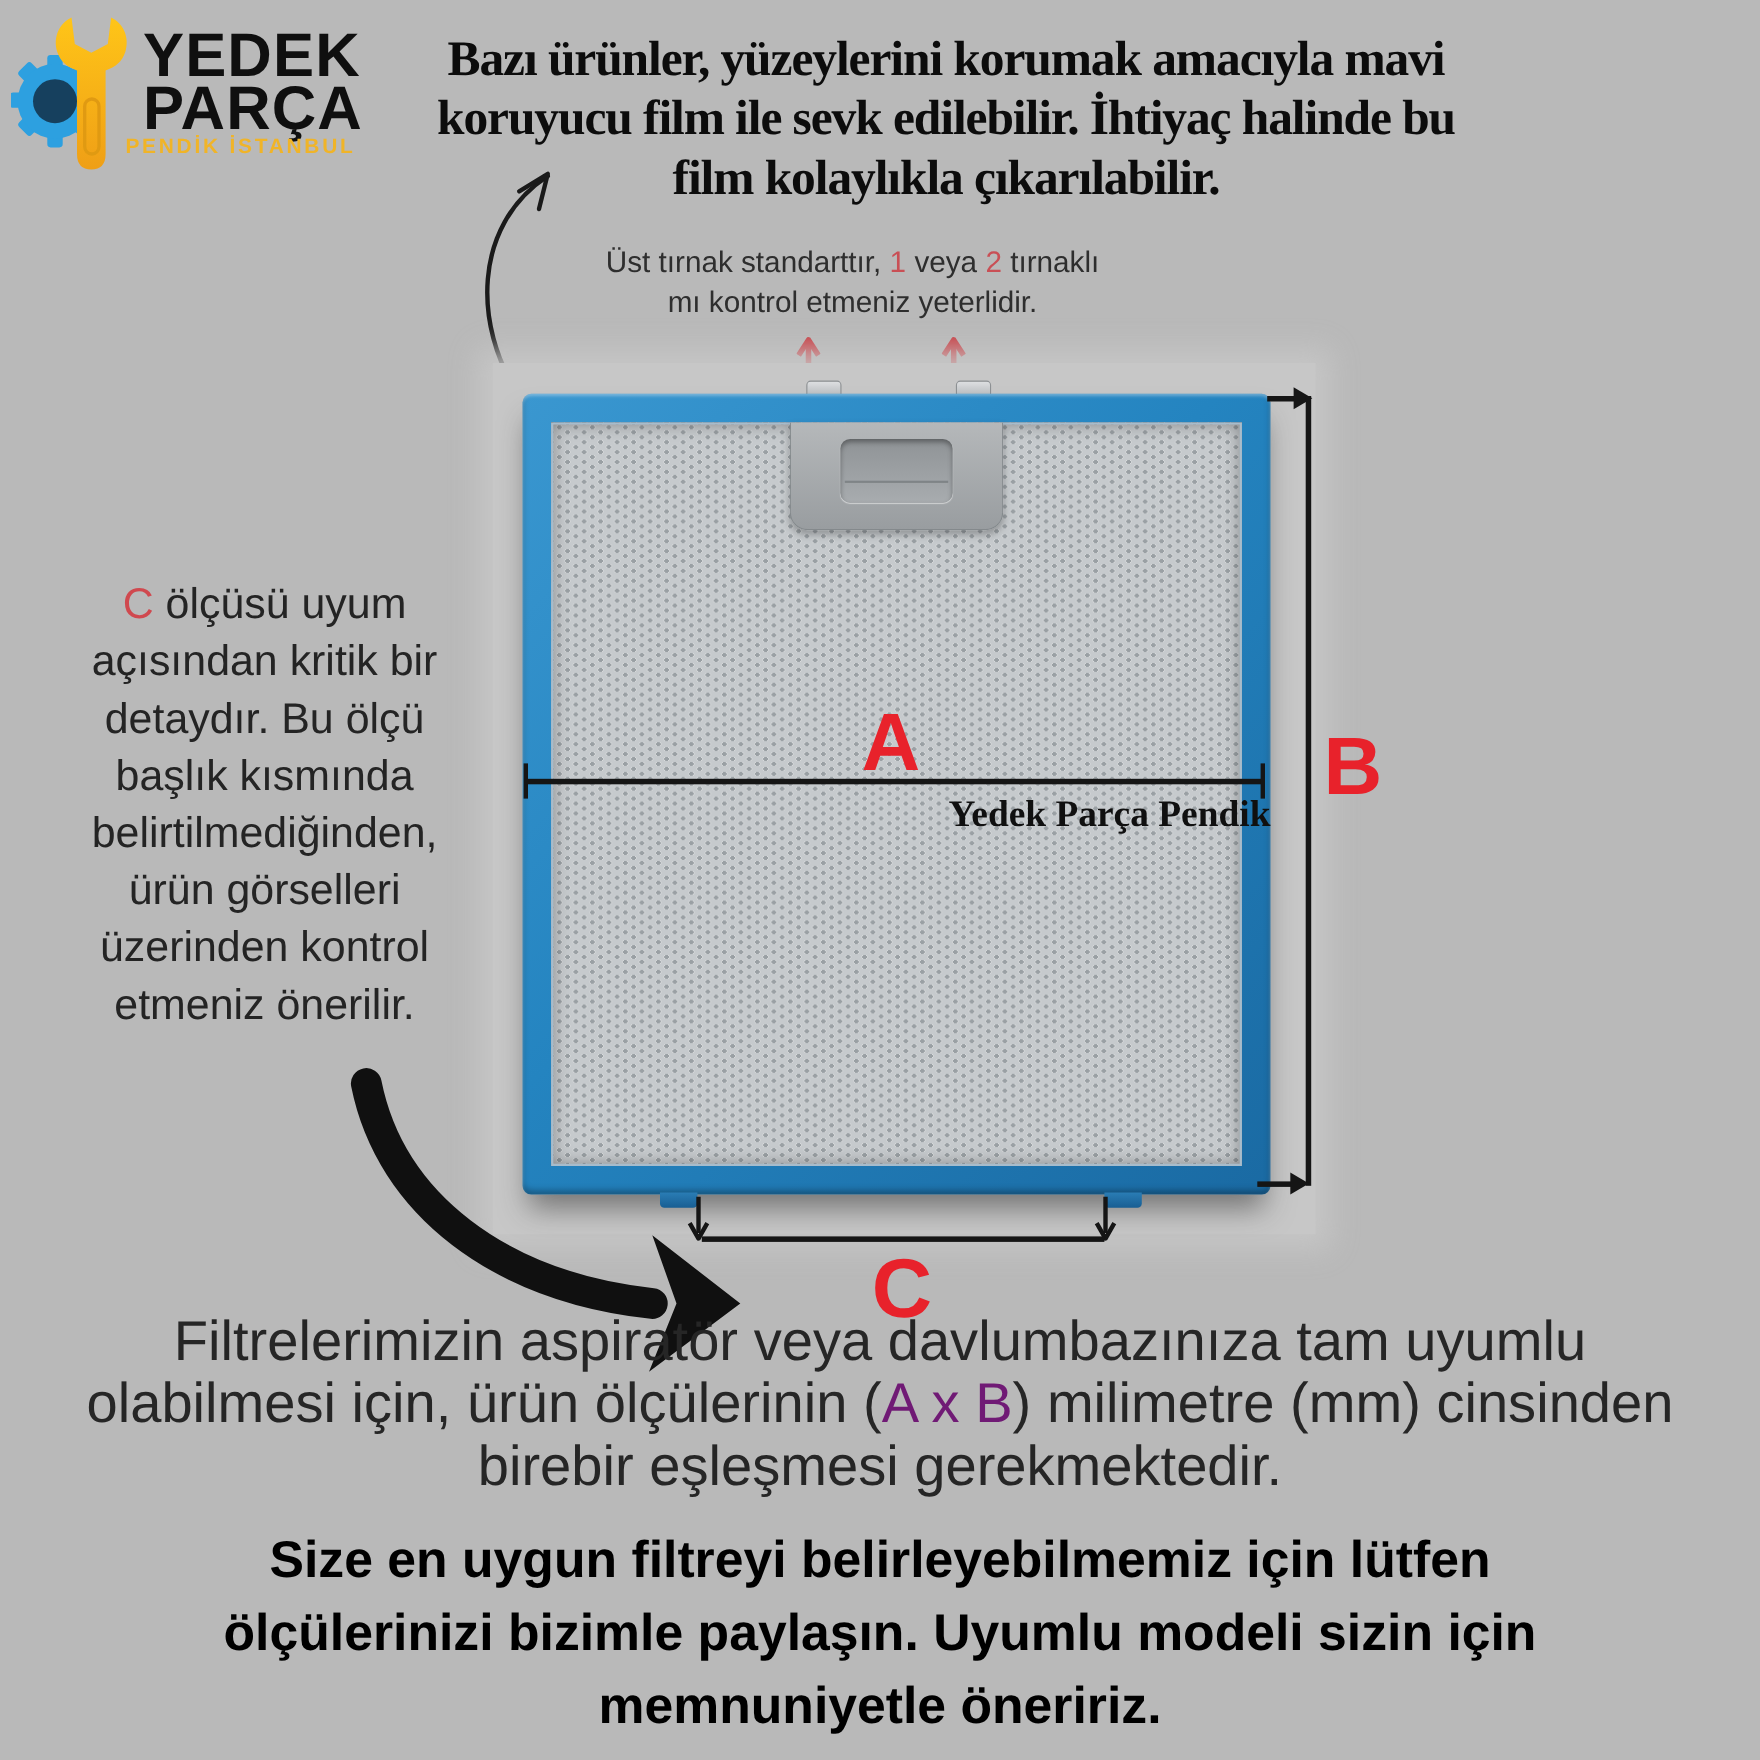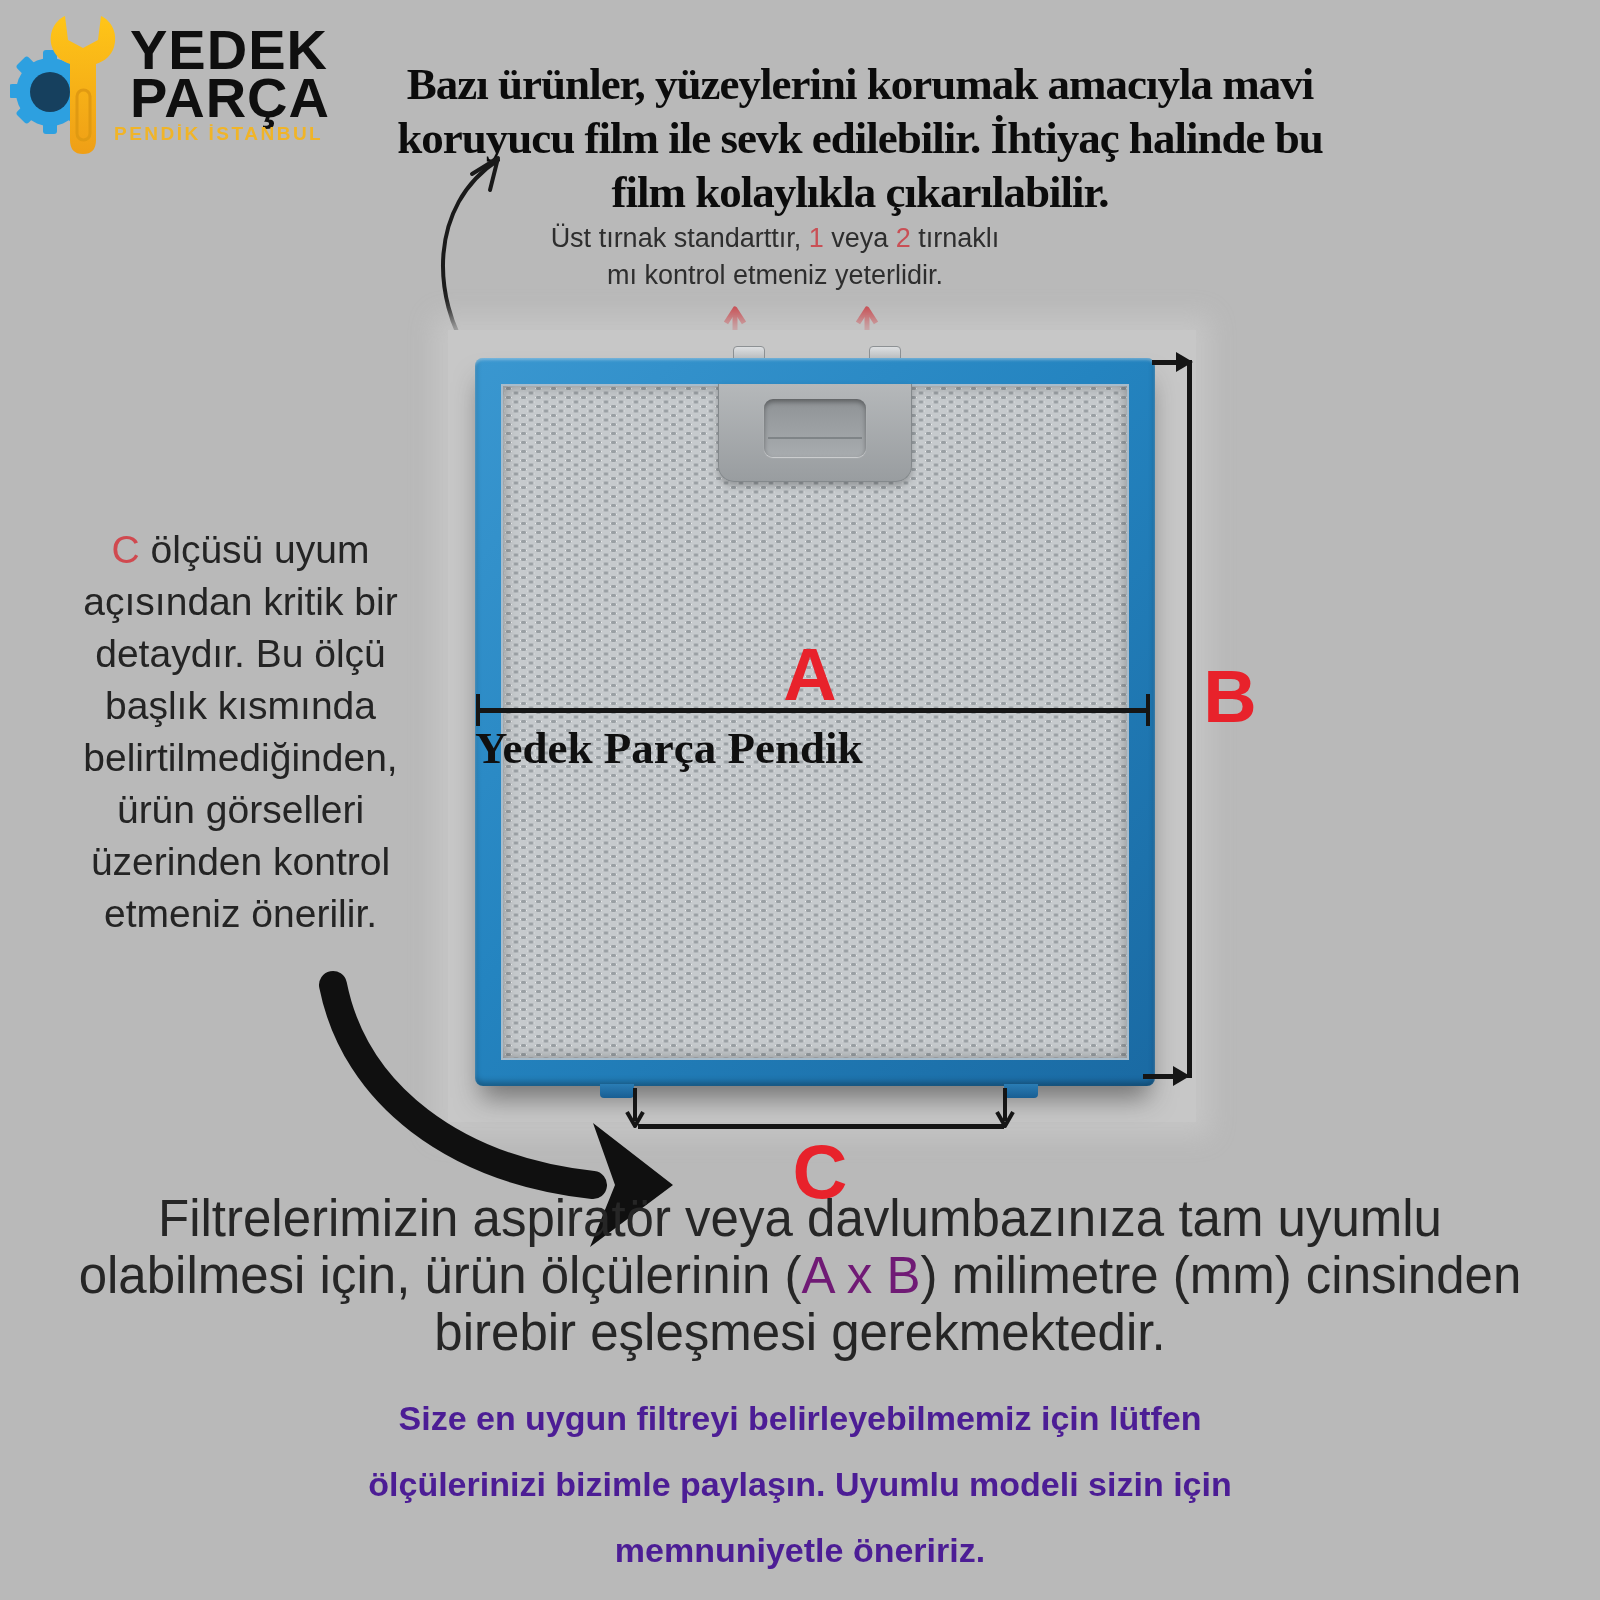--- a/index.html
+++ b/index.html
@@ -12,21 +12,21 @@
 
   
   .logo-title{position:absolute;left:130px;font-weight:700;font-size:56px;
     letter-spacing:1px;color:#0f0f0f;line-height:1;}
   .logo-sub{position:absolute;left:114px;top:124px;font-weight:700;font-size:19px;
     letter-spacing:2.5px;color:#f0b428;line-height:1;}
 
   
   .top-note{left:240px;top:26px;width:1240px;text-align:center;
     font-family:"Liberation Serif",serif;font-weight:700;font-size:45px;
-    line-height:54px;letter-spacing:-1px;color:#0c0c0c;margin-top:31px;}
+    line-height:54px;letter-spacing:-1px;color:#0c0c0c;}
 
   
   .tab-note{left:455px;top:220px;width:640px;text-align:center;
     font-size:27px;line-height:37px;color:#2e2e2e;}
   .tab-note .num{color:#c94f55;}
 
   
   .left-note{left:18px;top:524px;width:445px;text-align:center;
     font-size:39px;line-height:52px;color:#242424;}
   .left-note .hl{color:#d0494f;}
@@ -59,29 +59,29 @@
   .handle-recess-line{position:absolute;left:4px;right:4px;top:38px;height:2px;background:#7f8487;}
   .bottom-tab{top:1084px;width:34px;height:14px;
     background:linear-gradient(180deg,#2a7db5,#185e93);
     border-radius:0 0 4px 4px;}
 
   
   .dline{background:#151515;}
   .dim-head-right{width:0;height:0;border-left:17px solid #151515;
     border-top:10px solid transparent;border-bottom:10px solid transparent;}
   .dim-label{font-weight:700;font-size:74px;color:#e8222b;text-align:center;line-height:1;}
-  .watermark{left:475px;top:722px;width:680px;text-align:left;
-    font-family:"Liberation Serif",serif;font-weight:700;font-size:45px;color:#101010;}
+  .watermark{left:475px;top:722px;width:680px;text-align:right;
+    font-family:"Liberation Serif",serif;font-weight:700;font-size:34px;color:#101010;}
 
   
   .fit-note{left:60px;top:1190px;width:1480px;text-align:center;
     font-size:51px;line-height:57px;color:#262626;}
   .fit-note .hl{color:#701a75;}
   .cta-note{left:50px;top:1385px;width:1500px;text-align:center;
-    font-size:34px;line-height:66px;font-weight:600;color:#4c1d95;}
+    font-size:47px;line-height:66px;font-weight:600;color:#000000;}
 </style>
 </head>
 <body>
 
 <div class="canvas">
 
   <div class="abs" style="left:0;top:0;width:340px;height:170px;">
     <svg class="abs" style="left:10px;top:12px;" width="118" height="148" viewBox="0 0 118 148">
       <g>
         <g fill="#2da0e0">

